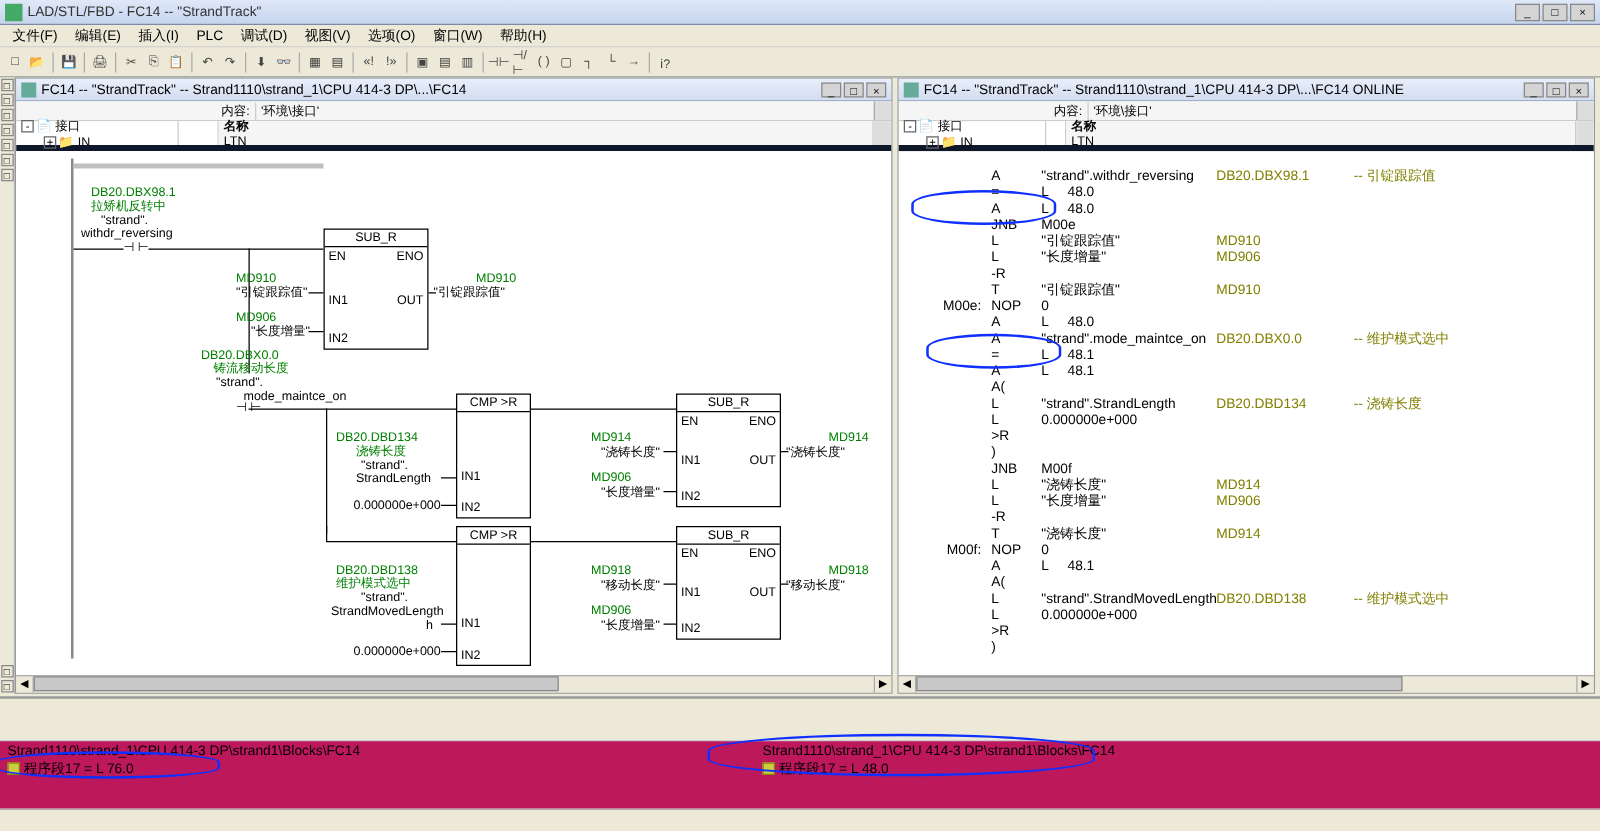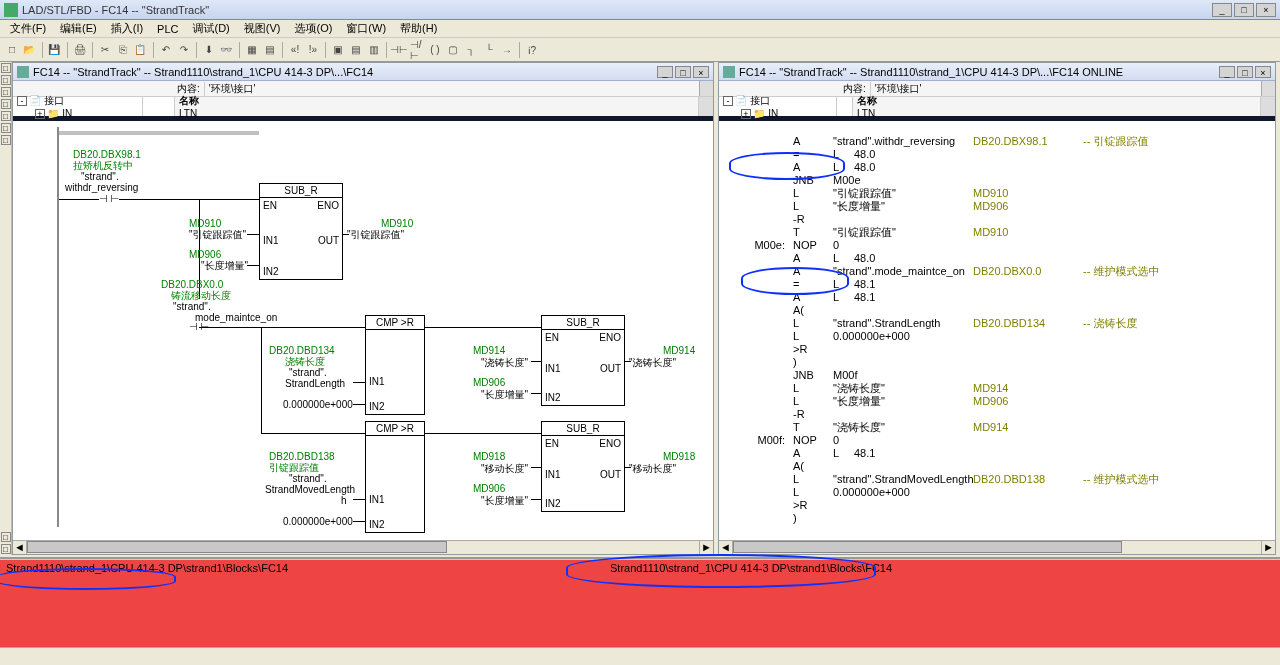--- a/index.html
+++ b/index.html
@@ -61,21 +61,21 @@
 .stl-arg { width: 140px; }
 .stl-right { width: 110px; color: #808000; }
 .stl-comm { color: #808000; }
 .stl-hdr { background: #c0c0c0; padding: 1px 4px; font-family: inherit; }
 .circle-ann { position: absolute; border: 2px solid #1030ff; border-radius: 50%/40%; pointer-events: none; }
 
 .bottom-pane { position: absolute; left: 0; right: 0; bottom: 18px; height: 90px; background: #ece9d8; border-top: 2px solid #999; display: flex; flex-direction: column; }
 .bottom-tbbar { height: 22px; display: flex; align-items: center; gap: 6px; padding: 2px 30px; }
 .bottom-btn { width: 72px; height: 18px; border: 1px solid #888; background: #efefef; text-align: center; line-height: 16px; font-size: 11px; cursor: pointer; }
 .bottom-btn.disabled { color: #999; }
-.bottom-body { flex: 1; background: #ef4444; border-top: 1px solid #ccc; position: relative; font-family: "Courier New", monospace; font-size: 11px; padding: 2px 6px; }
+.bottom-body { flex: 1; background: #be185d; border-top: 1px solid #ccc; position: relative; font-family: "Courier New", monospace; font-size: 11px; padding: 2px 6px; margin-top: 33px; }
 .status-strip { position: absolute; left:0; right:0; bottom:0; height:18px; background:#ece9d8; border-top:1px solid #aaa; }
 .small-ico { display:inline-block; width:10px; height:10px; background:#cc4; border:1px solid #880; vertical-align:middle; margin-right:3px;}
 </style>
 </head>
 <body>
 
 <div class="titlebar">
   <div class="icon"></div>
   <div class="title">LAD/STL/FBD  - FC14 -- "StrandTrack"</div>
   <div class="win-btns">
@@ -292,21 +292,21 @@
               <span>IN1</span>
             </div>
           <div class="row" style="height:10px;"></div>
           <div class="row">
               <span>IN2</span>
             </div>
         </div>
         <div class="wire v" style="left:248px;top:300px;height:12px;"></div>
         <div class="wire h" style="left:248px;top:312px;width:104px;"></div>
         <div class="lad-text green" style="left:256px;top:330px;">DB20.DBD138</div>
-        <div class="lad-text green" style="left:256px;top:341px;">引锭跟踪值</div>
+        <div class="lad-text green" style="left:256px;top:341px;">维护模式选中</div>
         <div class="lad-text" style="left:276px;top:352px;">"strand".</div>
         <div class="lad-text" style="left:252px;top:363px;"><span>StrandMovedLength</span></div>
         <div class="lad-text" style="left:328px;top:374px;">h</div>
         <div class="wire h" style="left:340px;top:378px;width:12px;"></div>
         <div class="lad-text" style="left:270px;top:395px;">0.000000e+000</div>
         <div class="wire h" style="left:340px;top:400px;width:12px;"></div>
 
         <div class="box" style="left:528px;top:300px;width:84px;">
           <div class="bh">SUB_R</div>
           <div class="row">
@@ -416,23 +416,25 @@
       <div style="flex:1"></div>
       <div style="width:14px;border-left:1px solid #aaa;text-align:center;">►</div>
     </div>
   </div>
 </div>
 
 <div class="bottom-pane">
   <div class="bottom-body">
     <div style="position:absolute;left:6px;top:2px;">
       <div>Strand1110\strand_1\CPU 414-3 DP\strand1\Blocks\FC14</div>
+      <div><span class="small-ico"></span><span>程序段17     =     L       76.0</span></div>
     </div>
     <div style="position:absolute;left:610px;top:2px;">
       <div>Strand1110\strand_1\CPU 414-3 DP\strand1\Blocks\FC14</div>
+      <div><span class="small-ico"></span><span>程序段17     =     L       48.0</span></div>
     </div>
 
     <div class="circle-ann" style="left:-4px;top:8px;width:180px;height:22px;"></div>
     <div class="circle-ann" style="left:566px;top:-6px;width:310px;height:34px;"></div>
   </div>
 </div>
 
 <div class="status-strip"></div>
 
 </body></html>

